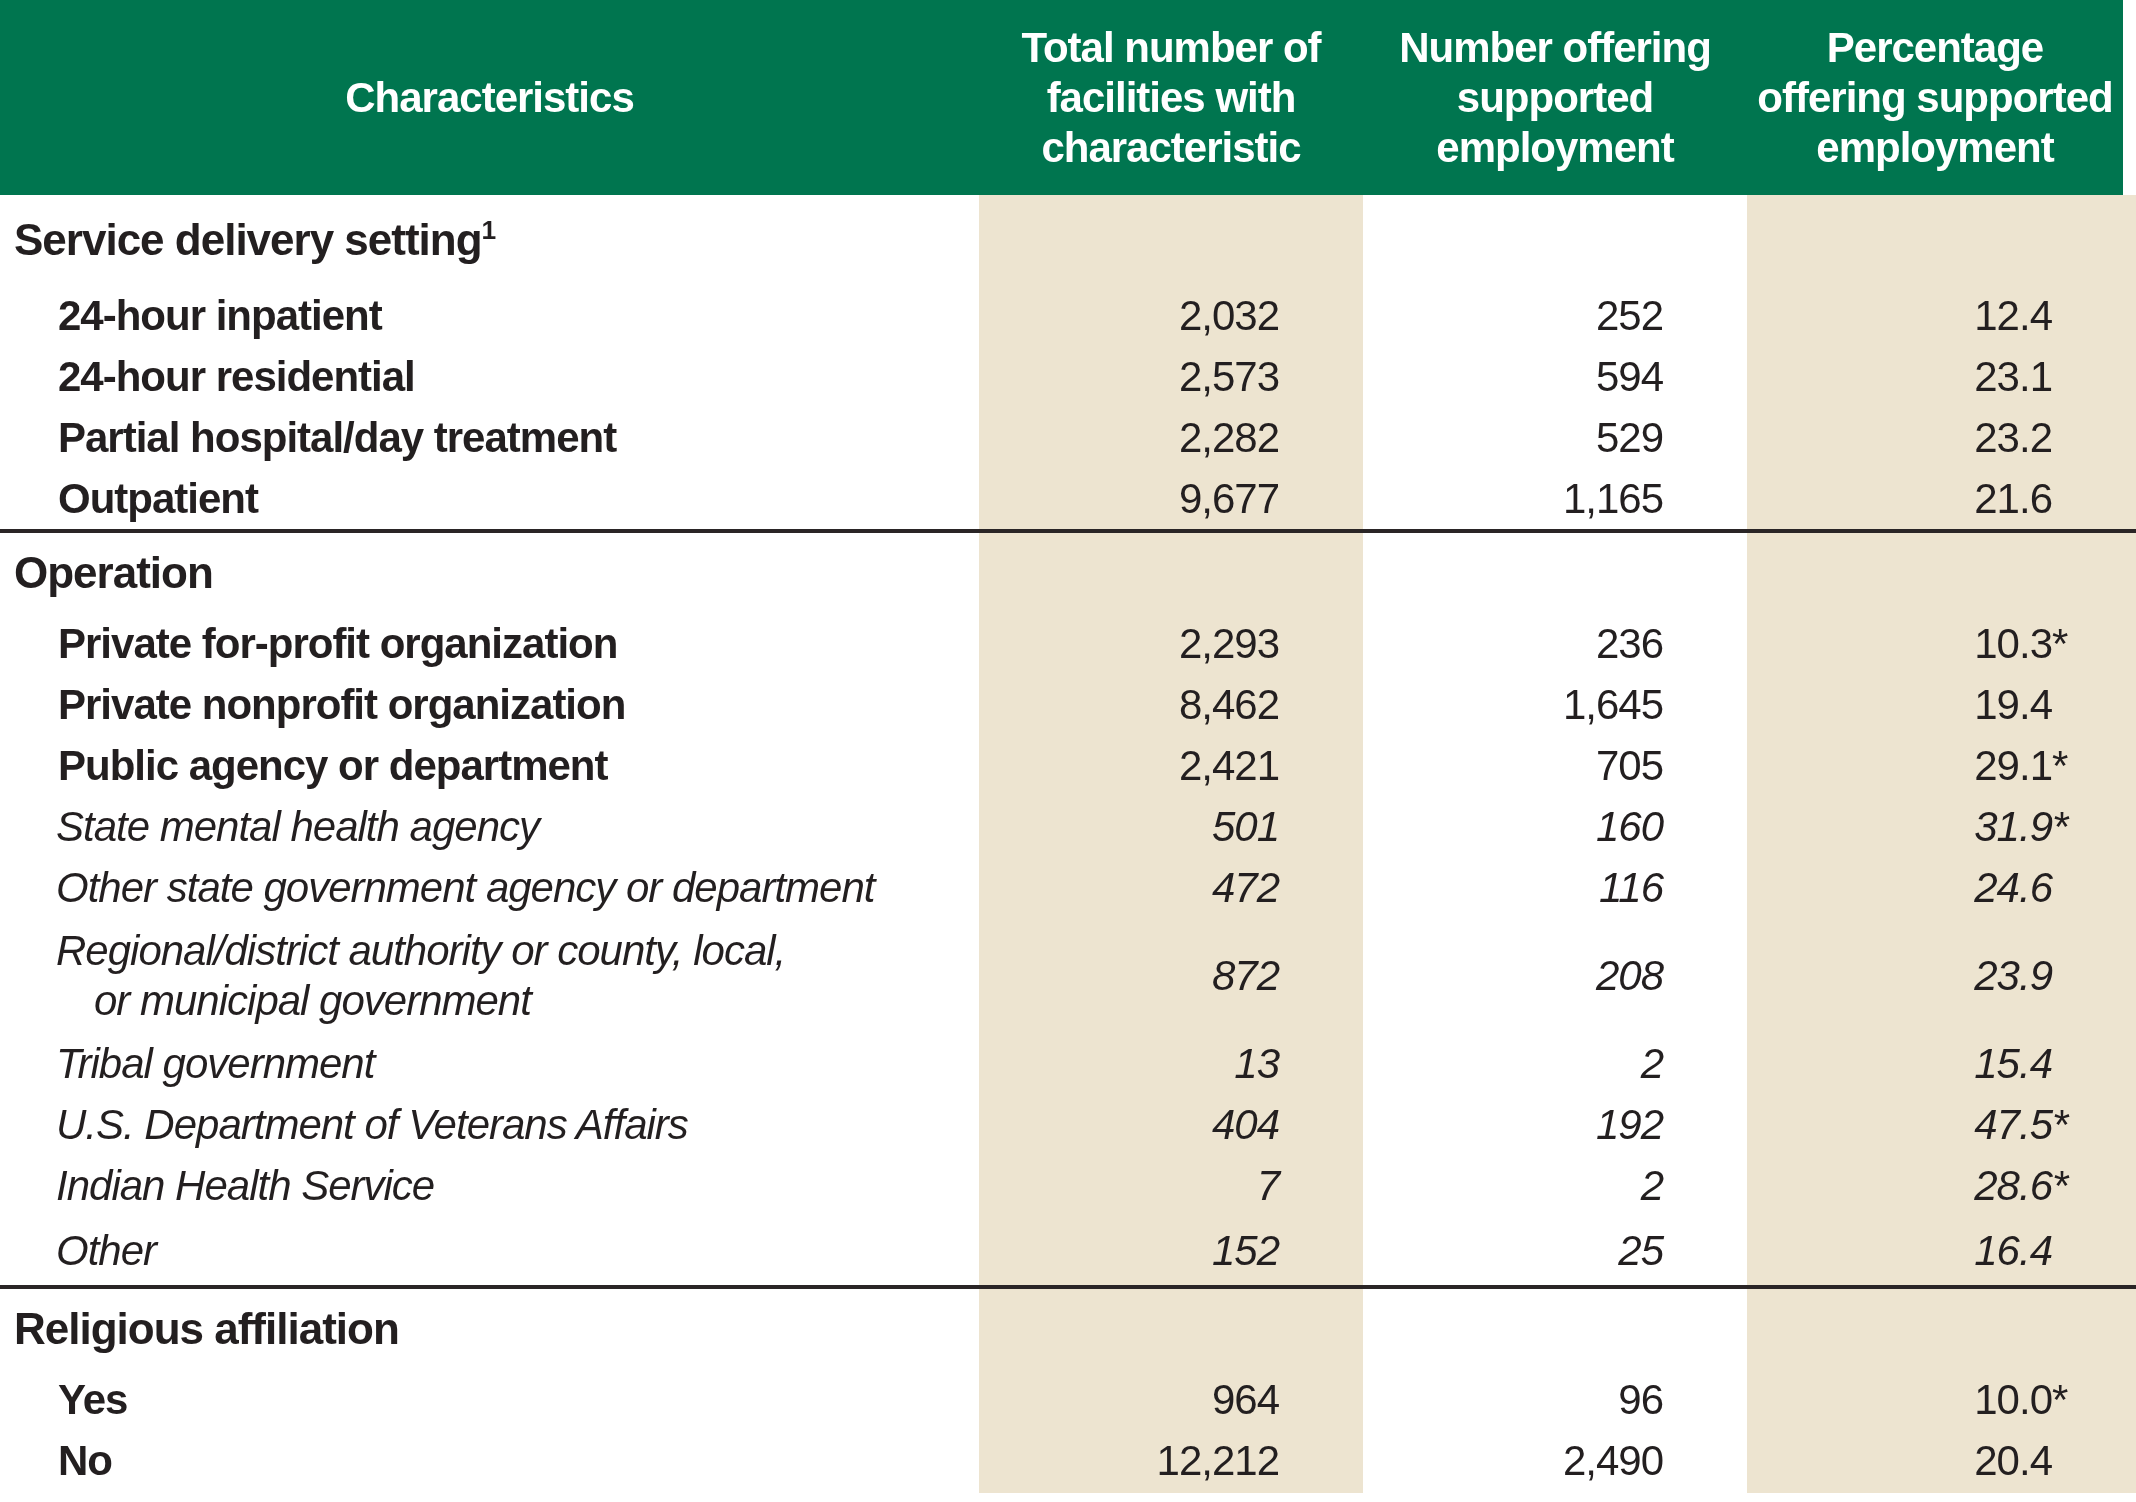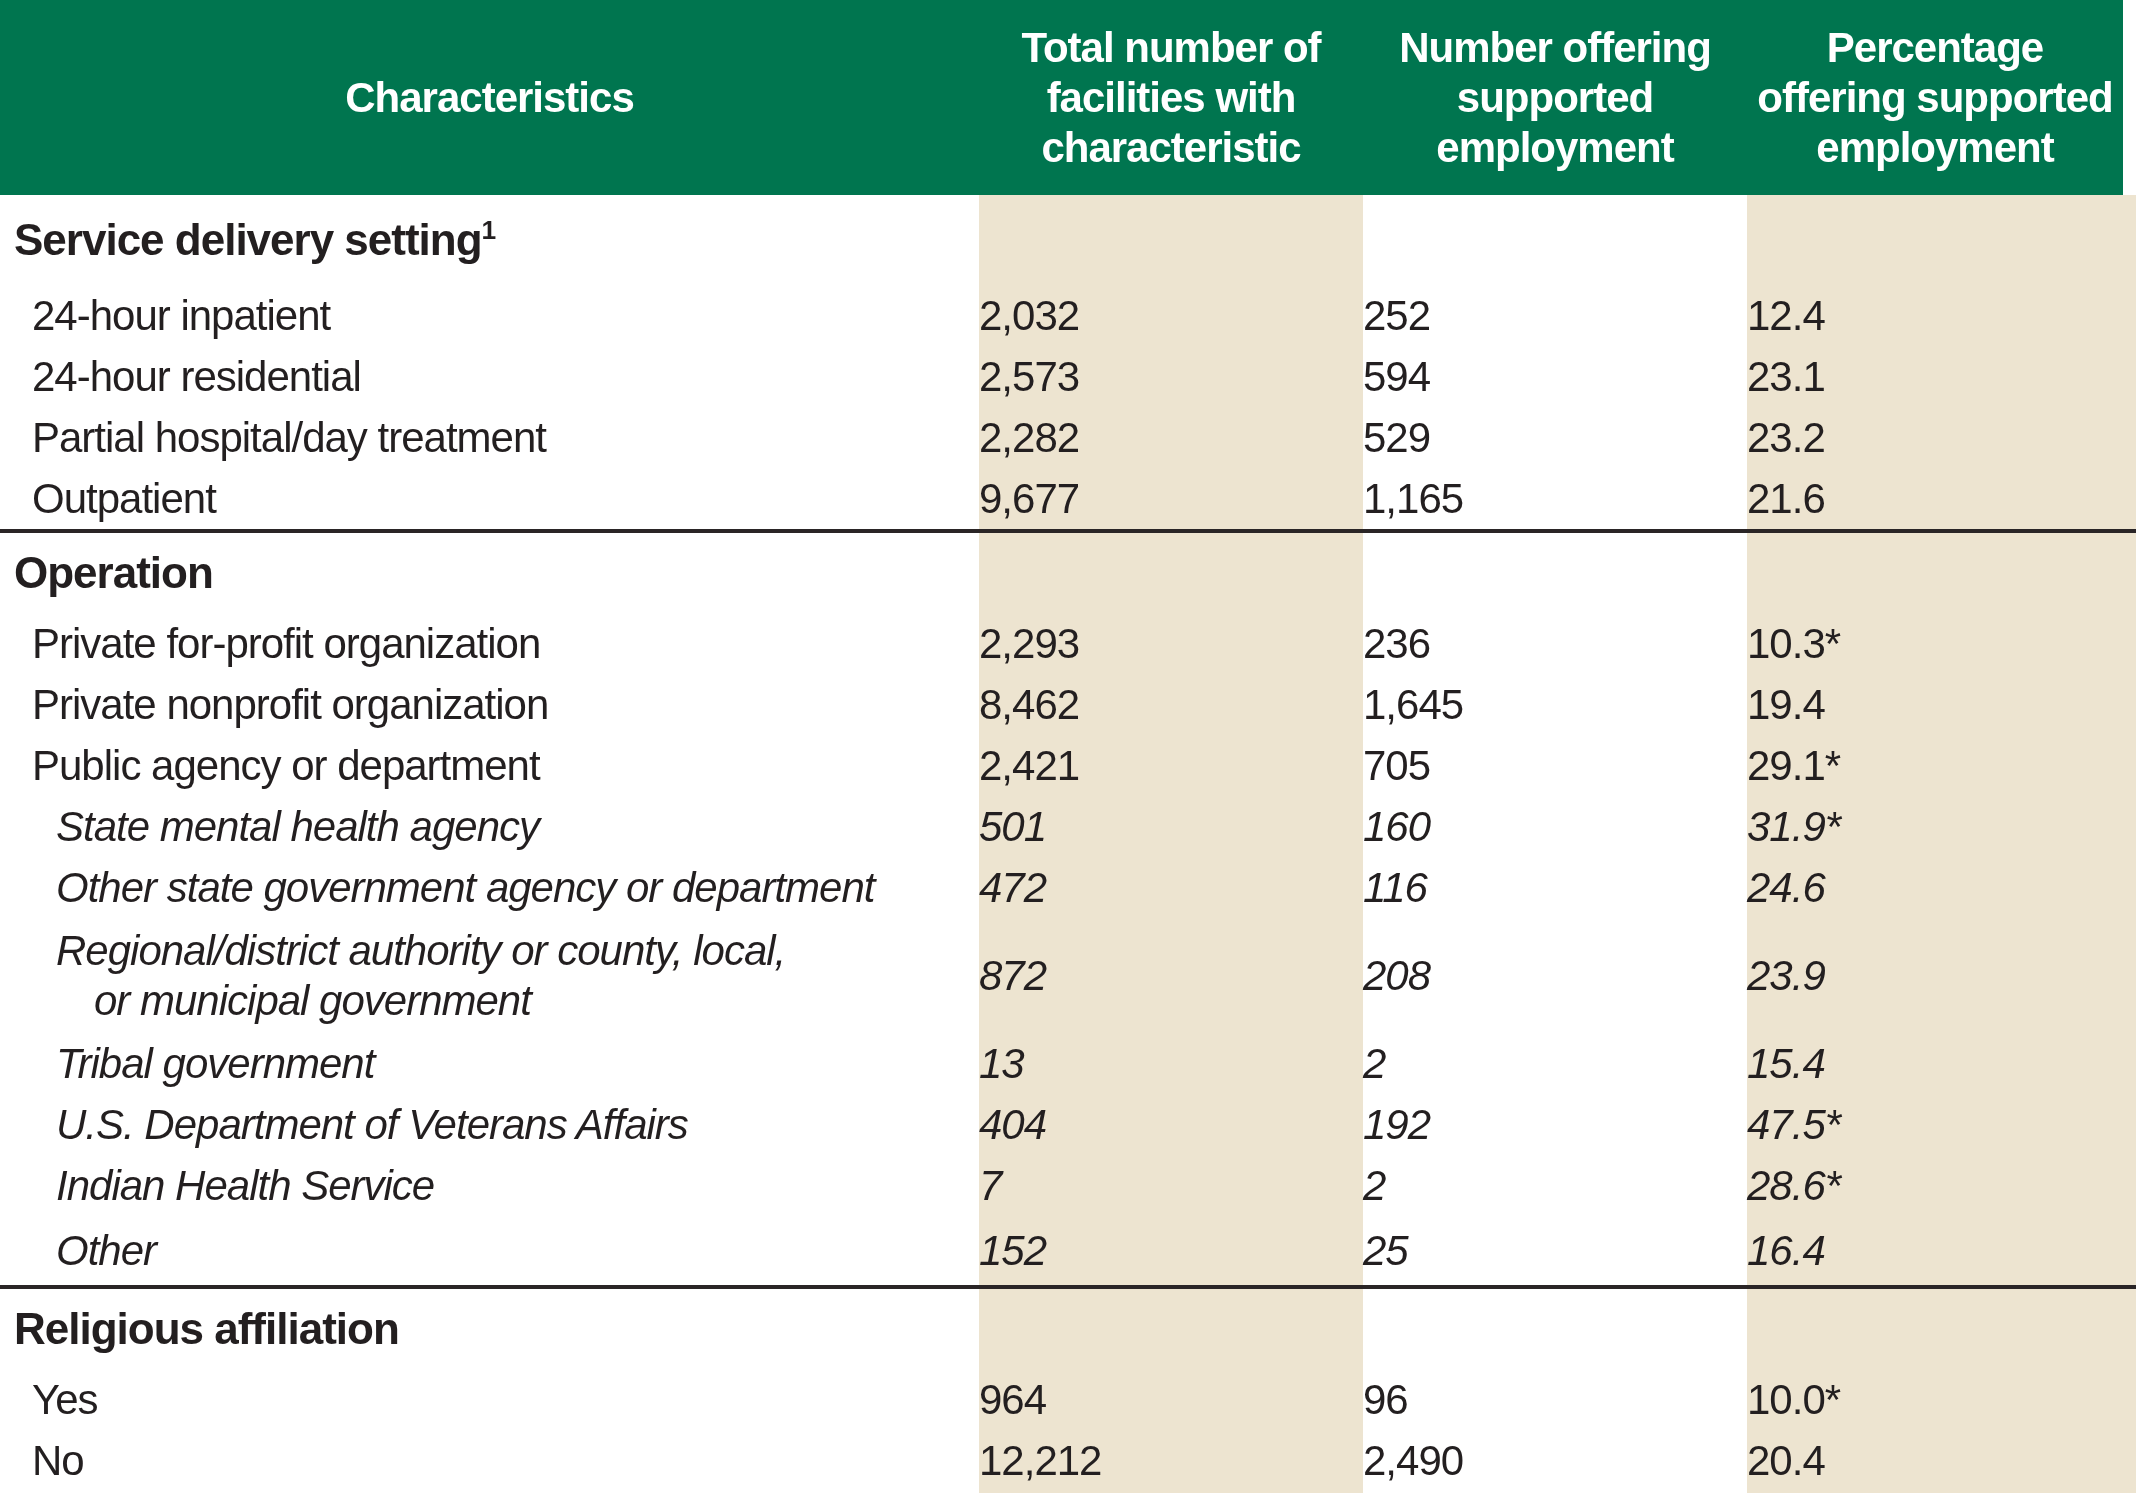--- a/index.html
+++ b/index.html
@@ -39,28 +39,28 @@
   .sep { height:4px; background:#2a2526; width:2136px; }
   .sect { height:80px; }
   .tbody > div:nth-child(1)  { height:90px; }  
   .tbody > div:nth-child(13) { height:115px; } 
   .tbody > div:nth-child(17) { height:69px; }  
   .lbl {
     flex:none; width:979px; box-sizing:border-box;
     white-space:nowrap; overflow:visible; line-height:50px;
   }
   .sect .lbl  { padding-left:14px; font-weight:bold; font-size:44px; }
-  .item .lbl  { padding-left:32px; }
+  .item .lbl  { padding-left:58px;font-weight:bold; }
   .sub  .lbl  { padding-left:56px; font-style:italic; }
   .sub2 .lbl  { padding-left:56px; font-style:italic; }
   .sub2 .lbl .l2 { padding-left:38px; }
   .sub .val, .sub2 .val { font-style:italic; }
   .val {
     flex:none; box-sizing:border-box;
-    padding-right:84px;
+    text-align:right; padding-right:84px;
     white-space:nowrap;
   }
   .val.c2 { width:384px; }
   .val.c3 { width:384px; }
   .val.c4 { width:389px; }
   .star { display:inline-block; width:0; overflow:visible; white-space:pre; }
   sup { font-size:60%; vertical-align:super; line-height:0; }
 </style>
 </head>
 <body>

